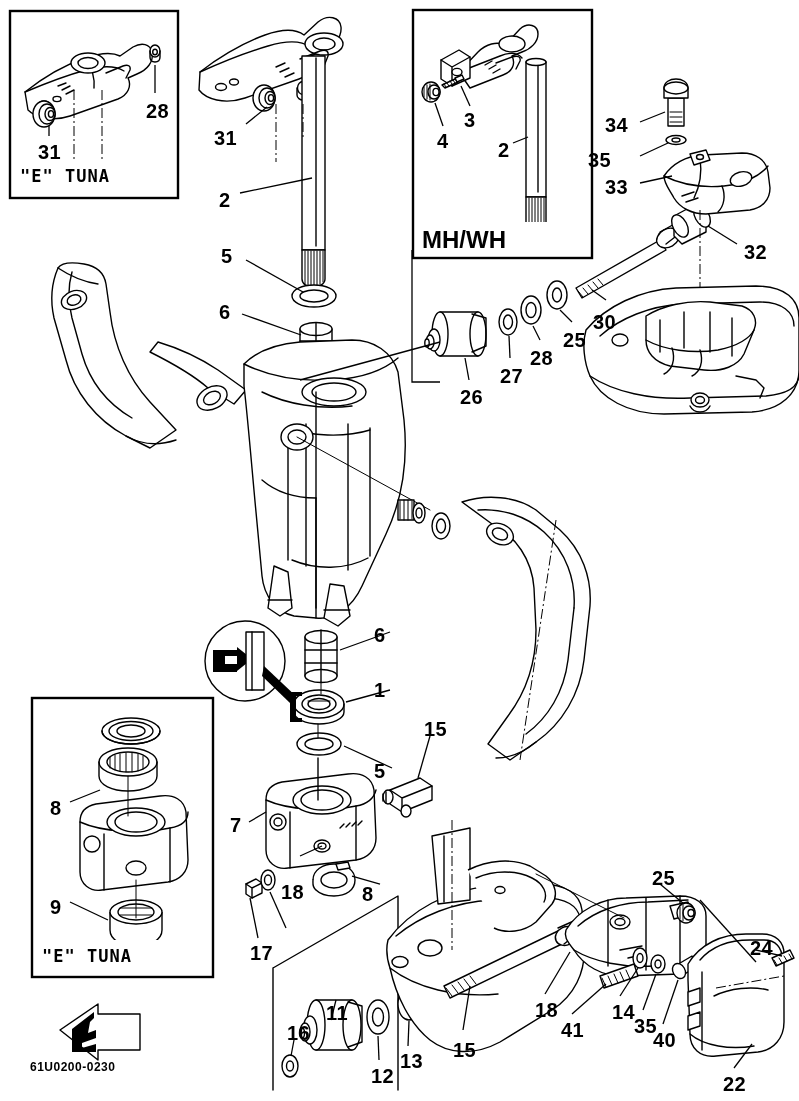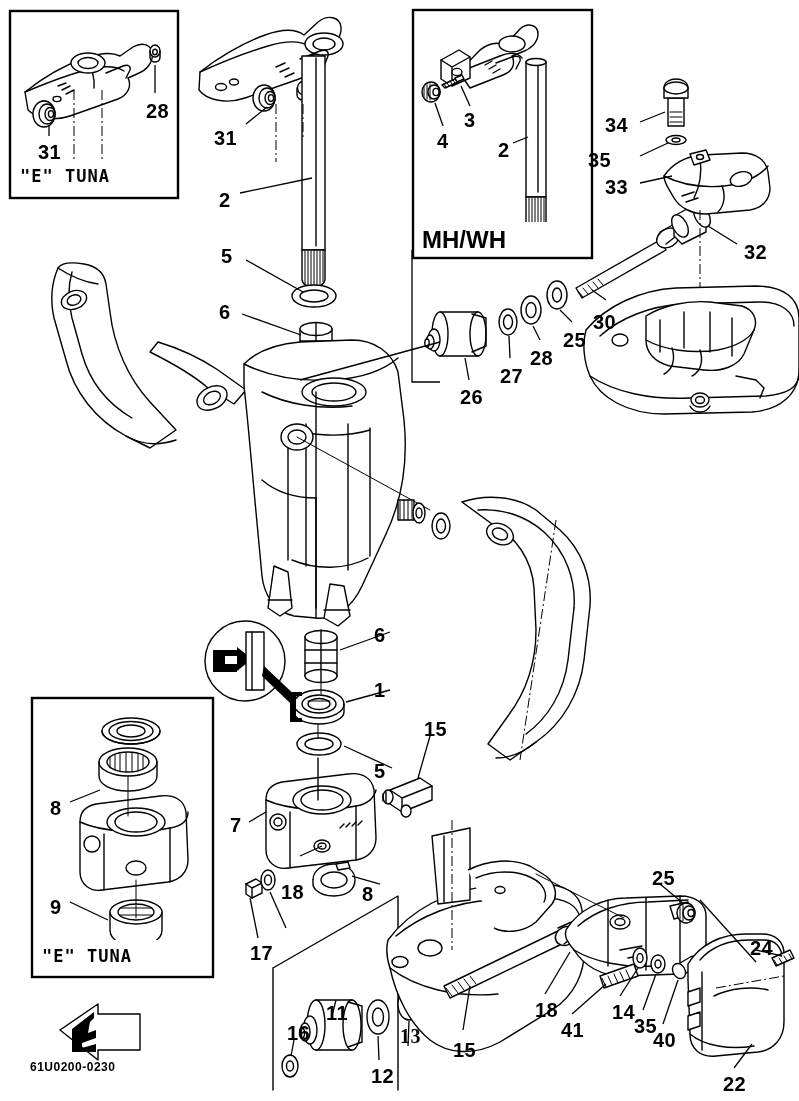--- a/index.html
+++ b/index.html
@@ -674,21 +674,21 @@
     <div class="lbl" style="left:424px;top:719px;">15</div>
     <div class="lbl" style="left:230px;top:815px;">7</div>
     <div class="lbl" style="left:50px;top:798px;">8</div>
     <div class="lbl" style="left:50px;top:897px;">9</div>
     <div class="lbl" style="left:362px;top:884px;">8</div>
     <div class="lbl" style="left:250px;top:943px;">17</div>
     <div class="lbl" style="left:281px;top:882px;">18</div>
     <div class="lbl" style="left:287px;top:1023px;">16</div>
     <div class="lbl" style="left:326px;top:1003px;">11</div>
     <div class="lbl" style="left:371px;top:1066px;">12</div>
-    <div class="lbl" style="left:400px;top:1026px;font-family:Liberation Serif, serif;">13</div>
+    <div class="lbl" style="left:400px;top:1051px;">13</div>
     <div class="lbl" style="left:453px;top:1040px;">15</div>
     <div class="lbl" style="left:535px;top:1000px;">18</div>
     <div class="lbl" style="left:561px;top:1020px;">41</div>
     <div class="lbl" style="left:612px;top:1002px;">14</div>
     <div class="lbl" style="left:634px;top:1016px;">35</div>
     <div class="lbl" style="left:653px;top:1030px;">40</div>
     <div class="lbl" style="left:652px;top:868px;">25</div>
     <div class="lbl" style="left:750px;top:938px;">24</div>
     <div class="lbl" style="left:723px;top:1074px;">22</div>
 

